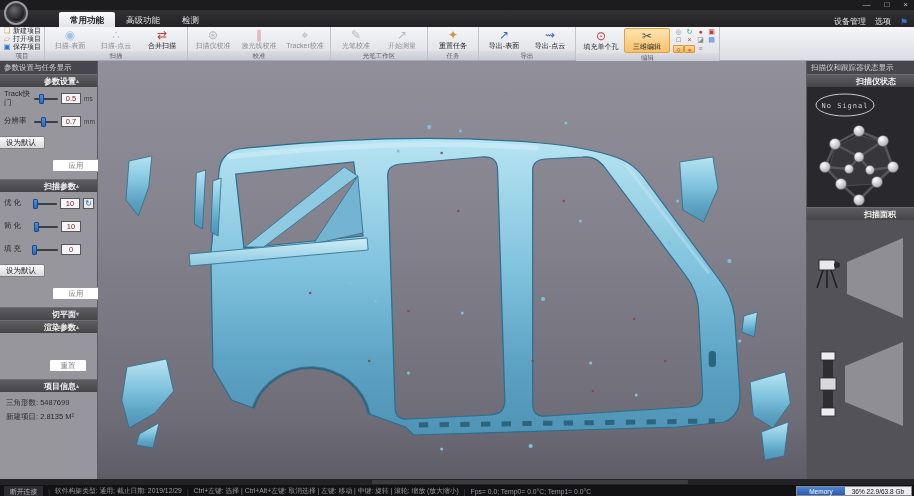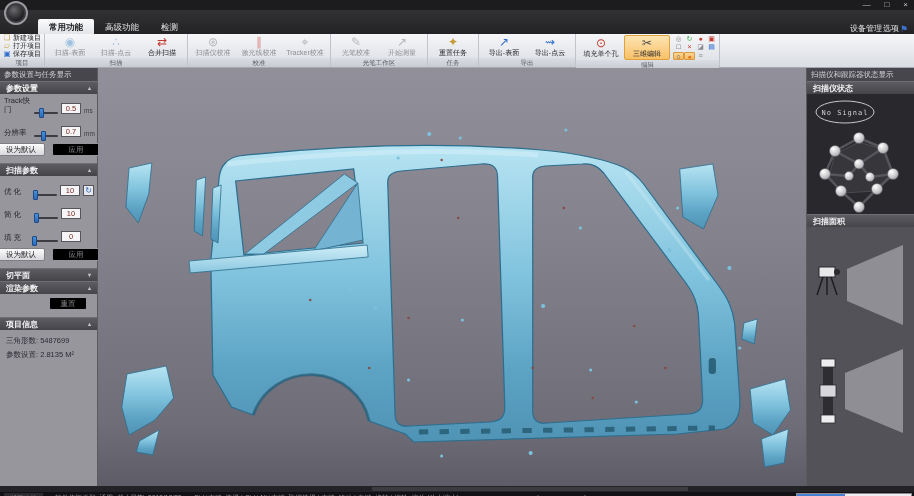--- a/index.html
+++ b/index.html
@@ -9,24 +9,24 @@
 
   
   .titlebar { height:10px; background:#1c1c1e; position:relative; }
   .win-controls { position:absolute; right:6px; top:0; display:flex; gap:14px; font-size:8px; line-height:10px; color:#c6c6c8; }
   .win-controls span { cursor:default; }
   .logo { position:absolute; left:4px; top:1px; width:24px; height:24px; border-radius:50%; z-index:30;
           background:radial-gradient(circle at 40% 35%, #6a6a6e, #141416 70%); border:2px solid #9a9a9e;
           box-shadow:inset 0 0 0 2px #3a3a3e; }
 
   
-  .tabrow { height:24px; background:linear-gradient(#323234,#232325); display:flex; align-items:flex-end; padding-left:38px; }
+  .tabrow { height:17px; background:linear-gradient(#323234,#232325); display:flex; align-items:flex-end; padding-left:59px; }
   .tab { font-size:8.5px; color:#e2e2e4; padding:2px 11px 1px; line-height:12px; }
   .tab.active { background:linear-gradient(#fbfbfc,#e2e4e8); color:#1b1b1d; border-radius:2px 2px 0 0; font-weight:bold; }
-  .tab-right { margin-left:auto; display:flex; align-items:center; gap:1px; padding-right:6px; font-size:8px; color:#e4e4e6; }
+  .tab-right { margin-left:auto; display:flex; align-items:center; gap:9px; padding-right:6px; font-size:8px; color:#e4e4e6; }
   .badge { font-size:9px; color:#3f72d2; line-height:10px; }
 
   
   .ribbon { height:34px; background:linear-gradient(#f6f6f8,#dadde3); display:flex; border-bottom:1px solid #a6a9af; }
   .rgroup { display:flex; flex-direction:column; border-right:1px solid #c0c3c9; }
   .rbody { flex:1; display:flex; align-items:stretch; padding:1px 2px 0; }
   .glabel { height:9px; font-size:6.5px; line-height:9px; text-align:center; color:#5c5d65;
             background:linear-gradient(#dadde3,#c8cbd2); }
   .projcol { display:flex; flex-direction:column; justify-content:space-around; padding:0 3px; }
   .sbtn { display:flex; align-items:center; gap:2px; font-size:7px; color:#202024; line-height:8px; white-space:nowrap; }
@@ -43,36 +43,36 @@
   .gold{color:#c89a3a}.blue{color:#2f6fd0}.lblue{color:#5f9ed2}.red{color:#c23b30}
   .green{color:#2fae4a}.gray{color:#88888e}.dark{color:#46464c}.orange{color:#e07820}
 
   
   .main { display:flex; height:418px; }
 
   
   .left-panel { width:98px; background:#97969c; border-right:1px solid #5a5a60; display:flex; flex-direction:column; font-size:8px; color:#26262c; }
   .lp-title { height:13px; background:#46464c; color:#d6d6da; font-size:7.5px; line-height:13px; padding:0 4px; white-space:nowrap; overflow:hidden; }
   .sec-h { height:13px; background:linear-gradient(#5c5c62,#454549); color:#f2f2f4; font-weight:bold; font-size:8px;
-           line-height:13px; padding:0 6px; display:flex; justify-content:space-between; border-top:1px solid #6e6e74; }
+           line-height:13px; padding:0 18px; display:flex; justify-content:flex-end; border-top:1px solid #6e6e74; }
   .sec-h .arr { color:#c2c2c6; font-size:6px; }
-  .srow { display:flex; align-items:flex-end; padding:3px 3px 3px 4px; gap:3px; min-height:23px; }
+  .srow { display:flex; align-items:center; padding:3px 3px 3px 4px; gap:3px; min-height:23px; }
   .slbl { width:27px; line-height:1.15; font-size:7.5px; }
   .strack { flex:1; height:2px; background:#3c3c42; position:relative; border-radius:1px; }
   .shandle { position:absolute; top:-4px; width:5px; height:10px; margin-left:-3px; border-radius:1px;
              background:linear-gradient(#4a90d9,#2a6ab9); border:1px solid #1a4a8a; }
   .sval { width:20px; height:11px; background:#f5f5f7; border:1px solid #55555b; font-size:7.5px;
           color:#7a2a20; text-align:center; line-height:10px; }
   .sunit { font-size:6.5px; color:#3c3c42; width:10px; }
   .vextra { width:11px; height:11px; border:1px solid #55555b; background:#e9e9ed; font-size:8px;
             line-height:10px; text-align:center; color:#2a6ab9; }
   .btnrow { display:flex; gap:7px; padding:3px 5px 7px; justify-content:center; }
   .pbtn { min-width:48px; height:13px; font-size:7.5px; text-align:center; line-height:12px; color:#17171b;
           background:linear-gradient(#fcfcfd,#d8d8dd); border:1px solid #7e7e84; border-radius:2px; }
-  .pbtn.dis { background:#000000; color:#85858b; border-color:#95959b; }
+  .pbtn.dis { background:#ffffff; color:#85858b; border-color:#95959b;margin-top:23px; }
   .inforow { padding:1px 6px; font-size:7.5px; color:#2b2b33; line-height:1.6; white-space:nowrap; }
   .infobody { padding-top:4px; }
 
   
   .viewport { flex:1; position:relative; background:linear-gradient(#908f9a 0%, #84838d 40%, #6f6e78 85%, #5e5d67 100%); overflow:hidden; }
   .viewport svg { display:block; width:100%; height:100%; }
 
   
   .right-panel { width:108px; background:#8e8d93; border-left:1px solid #5a5a60; display:flex; flex-direction:column; }
   .scanner-box { height:120px; background:#29292d; }
@@ -316,21 +316,21 @@
       <div class="sec-h">
         <span>项目信息</span>
         <span class="arr">▴</span>
       </div>
       <div class="infobody">
         <div class="inforow">
           <span>三角形数:</span>
           <span>5487699</span>
         </div>
         <div class="inforow">
-          <span>参数设置:</span>
+          <span>新建项目:</span>
           <span>2.8135 M²</span>
         </div>
       </div>
     </div>
 
     <div class="viewport">
       <svg viewBox="0 0 684 418" preserveAspectRatio="none">
         <defs>
           <linearGradient id="gBody" x1="0" y1="0" x2="0" y2="1">
             <stop offset="0" stop-color="#b7e4f2"></stop>

